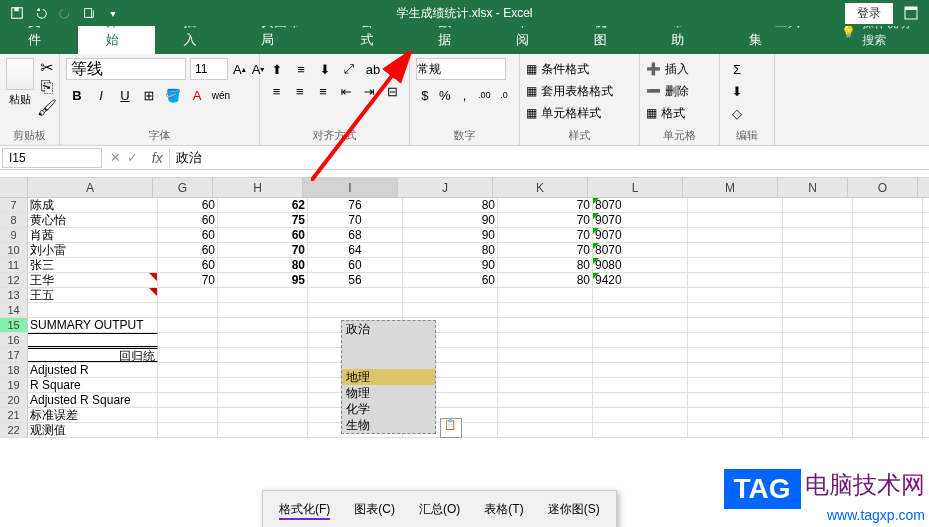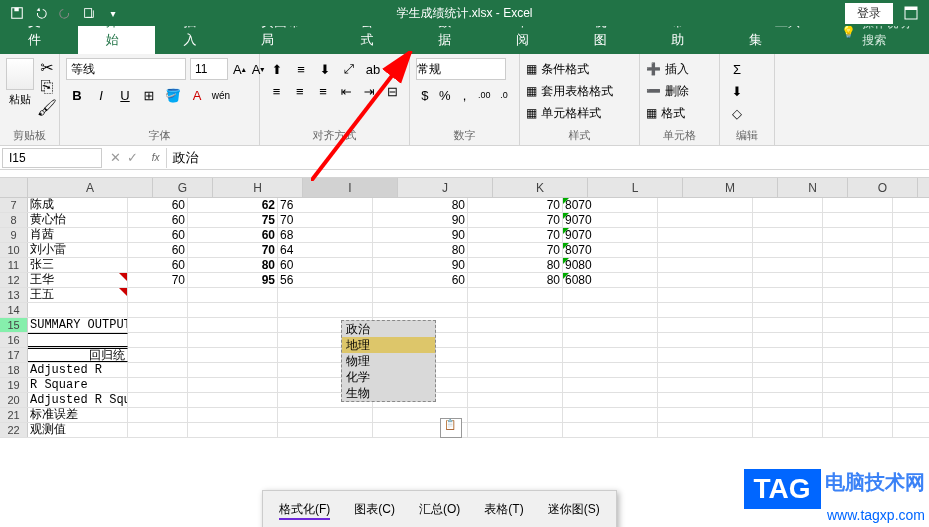--- a/index.html
+++ b/index.html
@@ -25,83 +25,83 @@
 .rgroup-body { display: flex; gap: 4px; flex: 1; }
 
 .clipboard-grp { width: 60px; }
 .paste-btn { display: flex; flex-direction: column; align-items: center; gap: 2px; font-size: 11px; cursor: pointer; }
 .paste-icon { width: 28px; height: 32px; background: linear-gradient(#fff,#eee); border: 1px solid #ccc; position: relative; }
 .clip-side { display: flex; flex-direction: column; gap: 2px; }
 .small-icon { width: 18px; height: 18px; display: flex; align-items: center; justify-content: center; cursor: pointer; }
 
 .font-grp { width: 200px; }
 .font-row1 { display: flex; gap: 4px; margin-bottom: 4px; }
-.font-select { border: 1px solid #ccc; background: #fff; height: 22px; font-size: 12px; padding: 0 4px; width: 120px; }
+.font-select { border: 1px solid #ccc; background: #fff; height: 22px; font-size: 16px; padding: 0 4px; width: 120px; }
 .size-select { border: 1px solid #ccc; background: #fff; height: 22px; font-size: 12px; padding: 0 4px; width: 38px; }
 .font-row2 { display: flex; gap: 2px; }
 .fbtn { width: 22px; height: 22px; display: flex; align-items: center; justify-content: center; font-size: 13px; cursor: pointer; border: 1px solid transparent; }
 
 .align-grp { width: 150px; }
 .align-row { display: flex; gap: 2px; }
 
 .number-grp { width: 110px; }
 .num-select { border: 1px solid #ccc; background: #fff; height: 22px; font-size: 12px; width: 90px; }
 
 .styles-grp { width: 120px; }
 .style-item { display: flex; align-items: center; gap: 4px; font-size: 12px; height: 22px; cursor: pointer; }
 
 .cells-grp { width: 80px; }
 .edit-grp { width: 55px; }
 
 .namebox-row { height: 24px; display: flex; align-items: center; border-bottom: 1px solid #d4d4d4; }
 .namebox { width: 100px; border: 1px solid #ccc; height: 20px; font-size: 12px; padding: 0 6px; margin-left: 2px; }
 .fx-btns { display: flex; gap: 6px; padding: 0 8px; color: #999; font-size: 13px; }
-.fx-label { font-style: italic; color: #666; font-size: 10px; padding: 0 6px; }
+.fx-label { font-style: italic; color: #666; font-size: 14px; padding: 0 6px; }
 .formula-bar { flex: 1; font-size: 13px; padding-left: 6px; border-left: 1px solid #d4d4d4; height: 20px; display: flex; align-items: center; }
 
 .spacer-row { height: 8px; border-bottom: 1px solid #d4d4d4; }
 
 .grid-area { position: relative; overflow: hidden; height: 349px; }
 .col-headers { display: flex; height: 20px; background: #e6e6e6; border-bottom: 1px solid #ccc; }
 .corner { width: 28px; border-right: 1px solid #ccc; background: #e6e6e6; }
 .ch { border-right: 1px solid #ccc; text-align: center; font-size: 12px; color: #444; line-height: 20px; }
 .ch.A { width: 125px; } .ch.G { width: 60px; } .ch.H { width: 90px; } .ch.I { width: 95px; }
 .ch.J { width: 95px; } .ch.K { width: 95px; } .ch.L { width: 95px; } .ch.M { width: 95px; }
 .ch.N { width: 70px; } .ch.O { width: 70px; }
 .ch.sel { background: #d2d2d2; }
 
 .grid-rows { }
 .gr { display: flex; height: 15px; border-bottom: 1px solid #e0e0e0; }
 .rh { width: 28px; border-right: 1px solid #ccc; background: #e6e6e6; text-align: center; font-size: 11px; color: #444; line-height: 15px; }
 .rh.sel { background: #86efac; }
 .cell { border-right: 1px solid #e0e0e0; font-size: 12px; line-height: 15px; padding: 0 2px; overflow: hidden; white-space: nowrap; }
-.cell.A { width: 100px; font-family: Liberation Mono, monospace; } .cell.G { width: 60px; text-align: right; } .cell.H { width: 90px; text-align: right; font-weight: bold; }
-.cell.I { width: 95px; text-align: left; } .cell.J { width: 95px; text-align: right; }
+.cell.A { width: 130px; } .cell.G { width: 60px; text-align: right; } .cell.H { width: 90px; text-align: right; font-weight: bold; }
+.cell.I { width: 95px; text-align: center; } .cell.J { width: 95px; text-align: right; }
 .cell.K { width: 95px; text-align: right; } .cell.L { width: 95px; }
 .cell.M { width: 95px; } .cell.N { width: 70px; } .cell.O { width: 70px; }
 .red-tri { position: relative; }
 .red-tri::after { content: ''; position: absolute; right: 0; top: 0; border: 4px solid transparent; border-top-color: #c00; border-right-color: #c00; }
 .green-tri { position: relative; }
 .green-tri::after { content: ''; position: absolute; left: 0; top: 0; border: 3px solid transparent; border-top-color: #0a0; border-left-color: #0a0; }
 .row16 .cell.A, .row17 .cell.A { border-top: 1px solid #000; border-bottom: 1px solid #000; }
 
 .paste-preview { position: absolute; left: 341px; top: 142px; width: 95px; border: 1px dashed #888; background: #d9d9d9; }
 .pp-item { height: 16px; font-size: 12px; padding: 0 4px; line-height: 16px; }
-.pp-item.hl { background: #ddc66a; }
+.pp-item.hl { background: #ddc66a; margin-top: 32px; }
 .paste-opts-btn { position: absolute; left: 440px; top: 240px; width: 22px; height: 20px; border: 1px solid #999; background: #fff; font-size: 10px; text-align: center; cursor: pointer; }
 
 .ctx-menu { position: absolute; left: 262px; top: 490px; background: #f0f0f0; border: 1px solid #ccc; box-shadow: 2px 2px 6px rgba(0,0,0,0.3); display: flex; gap: 24px; padding: 10px 16px; font-size: 12px; }
 .ctx-item { cursor: pointer; }
 .ctx-item.active { border-bottom: 2px solid #6d28d9; }
 
 .red-arrow { position: absolute; left: 311px; top: 51px; pointer-events: none; z-index: 50; }
 
 .watermark { position: absolute; right: 4px; bottom: 4px; z-index: 60; }
 .tag-box { background: #0066ff; color: #fff; font-weight: bold; font-size: 28px; padding: 4px 10px; display: inline-block; }
-.wm-text1 { color: #3b82f6; font-weight: bold; font-size: 20px; display: inline-block; vertical-align: top; }
+.wm-text1 { color: #701a75; font-weight: normal; font-size: 24px; display: inline-block; vertical-align: top; }
 .wm-text2 { color: #0066ff; font-size: 14px; display: block; text-align: right; margin-top: -2px; }
 </style>
 </head>
 <body>
 
 <div class="titlebar">
   <div class="qat">
     <div class="qat-btn">
         <svg viewBox="0 0 16 16">
           <rect x="2" y="2" width="12" height="12" fill="none" stroke="#fff" stroke-width="1.2"></rect>
@@ -356,21 +356,21 @@
         <div class="cell O"></div>
       </div>
       <div class="gr row12">
         <div class="rh">12</div>
         <div class="cell A red-tri">王华</div>
         <div class="cell G">70</div>
         <div class="cell H">95</div>
         <div class="cell I">56</div>
         <div class="cell J">60</div>
         <div class="cell K">80</div>
-        <div class="cell L green-tri">6080</div>
+        <div class="cell L green-tri">9420</div>
         <div class="cell M"></div>
         <div class="cell N"></div>
         <div class="cell O"></div>
       </div>
       <div class="gr row13">
         <div class="rh">13</div>
         <div class="cell A red-tri">王五</div>
         <div class="cell G"></div>
         <div class="cell H"></div>
         <div class="cell I"></div>

